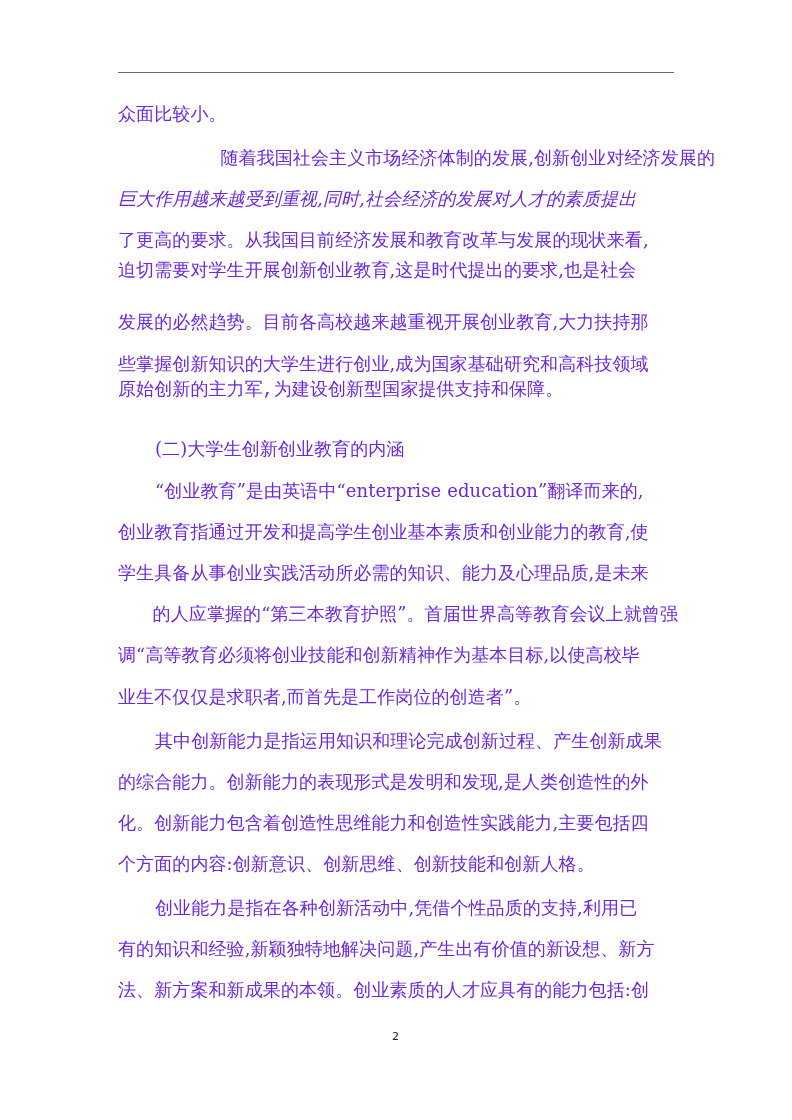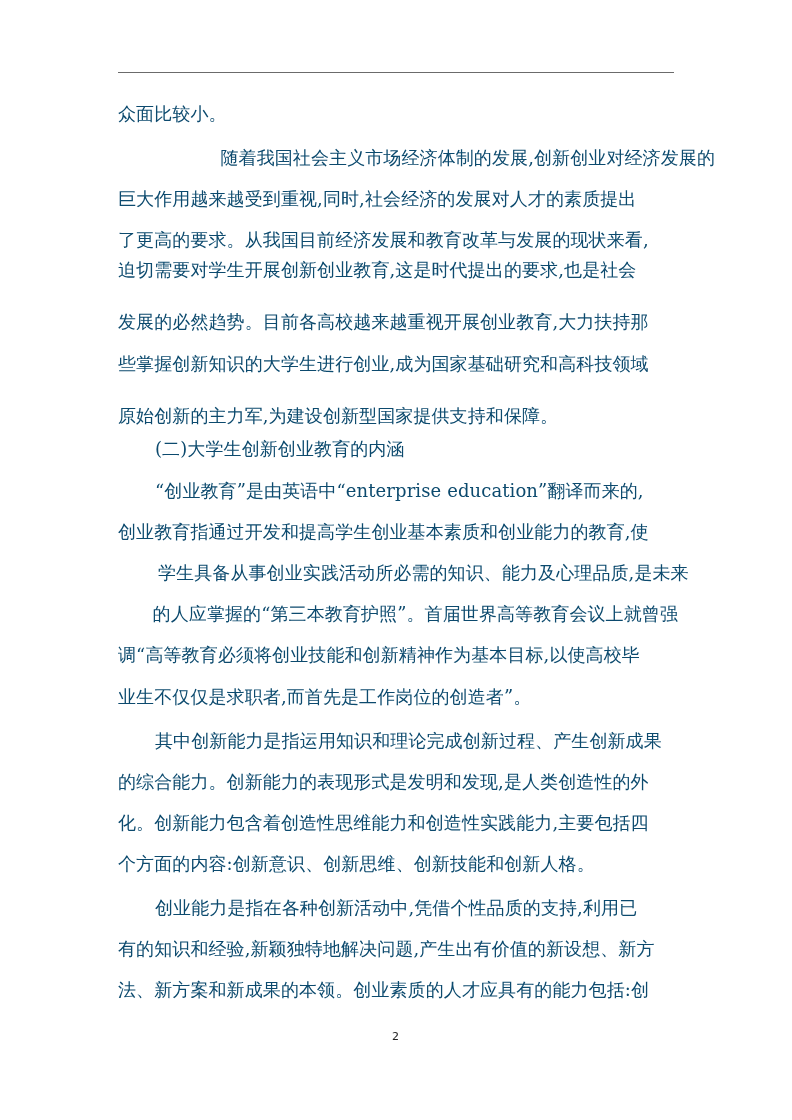--- a/index.html
+++ b/index.html
@@ -6,46 +6,46 @@
   body {
     width: 792px; height: 1120px; background: #ffffff; position: relative; overflow: hidden;
     font-family: "DejaVu Serif", "Liberation Serif", serif; color: #1a1a1a;
   }
   .header-rule {
     position: absolute; left: 118px; top: 72px; width: 556px; height: 0;
     border-top: 1.5px solid #6b6b6b;
   }
   .line {
     position: absolute; left: 118px; width: 560px; white-space: nowrap;
-    font-size: 18px; line-height: 24px; letter-spacing: 0.1px; color: #0c4a6e;
+    font-size: 18px; line-height: 24px; letter-spacing: 0.1px; color: #6d28d9;
   }
   .line.indent { left: 155px; }
   .page-number {
     position: absolute; left: 392px; top: 1030px; font-size: 11px;
     font-family: "DejaVu Sans", "Liberation Sans", sans-serif; color: #222;
   }
 </style>
 </head>
 <body>
 
 <div>
   <div class="header-rule"></div>
   <div id="body-text">
       <div class="line" style="top: 102px;">众面比较小。</div>
       <div class="line indent" style="top: 146px; text-align: right;">随着我国社会主义市场经济体制的发展,创新创业对经济发展的</div>
-      <div class="line" style="top: 187px;">巨大作用越来越受到重视,同时,社会经济的发展对人才的素质提出</div>
+      <div class="line" style="top: 187px; font-style: italic;">巨大作用越来越受到重视,同时,社会经济的发展对人才的素质提出</div>
       <div class="line" style="top: 228px;">了更高的要求。从我国目前经济发展和教育改革与发展的现状来看,</div>
       <div class="line" style="top: 258px;">迫切需要对学生开展创新创业教育,这是时代提出的要求,也是社会</div>
       <div class="line" style="top: 310px;">发展的必然趋势。目前各高校越来越重视开展创业教育,大力扶持那</div>
       <div class="line" style="top: 352px;">些掌握创新知识的大学生进行创业,成为国家基础研究和高科技领域</div>
-      <div class="line" style="top: 404px;">原始创新的主力军,为建设创新型国家提供支持和保障。</div>
+      <div class="line" style="top: 378px; font-family: Liberation Mono, monospace;">原始创新的主力军,为建设创新型国家提供支持和保障。</div>
       <div class="line indent" style="top: 437px;">(二)大学生创新创业教育的内涵</div>
       <div class="line indent" style="top: 479px;">“创业教育”是由英语中“enterprise education”翻译而来的,</div>
       <div class="line" style="top: 520px;">创业教育指通过开发和提高学生创业基本素质和创业能力的教育,使</div>
-      <div class="line" style="top: 561px; margin-left: 40px;">学生具备从事创业实践活动所必需的知识、能力及心理品质,是未来</div>
+      <div class="line" style="top: 561px;">学生具备从事创业实践活动所必需的知识、能力及心理品质,是未来</div>
       <div class="line" style="top: 602px; text-align: right;">的人应掌握的“第三本教育护照”。首届世界高等教育会议上就曾强</div>
       <div class="line" style="top: 643px;">调“高等教育必须将创业技能和创新精神作为基本目标,以使高校毕</div>
       <div class="line" style="top: 685px;">业生不仅仅是求职者,而首先是工作岗位的创造者”。</div>
       <div class="line indent" style="top: 729px;">其中创新能力是指运用知识和理论完成创新过程、产生创新成果</div>
       <div class="line" style="top: 770px;">的综合能力。创新能力的表现形式是发明和发现,是人类创造性的外</div>
       <div class="line" style="top: 811px;">化。创新能力包含着创造性思维能力和创造性实践能力,主要包括四</div>
       <div class="line" style="top: 852px;">个方面的内容:创新意识、创新思维、创新技能和创新人格。</div>
       <div class="line indent" style="top: 896px;">创业能力是指在各种创新活动中,凭借个性品质的支持,利用已</div>
       <div class="line" style="top: 937px;">有的知识和经验,新颖独特地解决问题,产生出有价值的新设想、新方</div>
       <div class="line" style="top: 978px;">法、新方案和新成果的本领。创业素质的人才应具有的能力包括:创</div>

